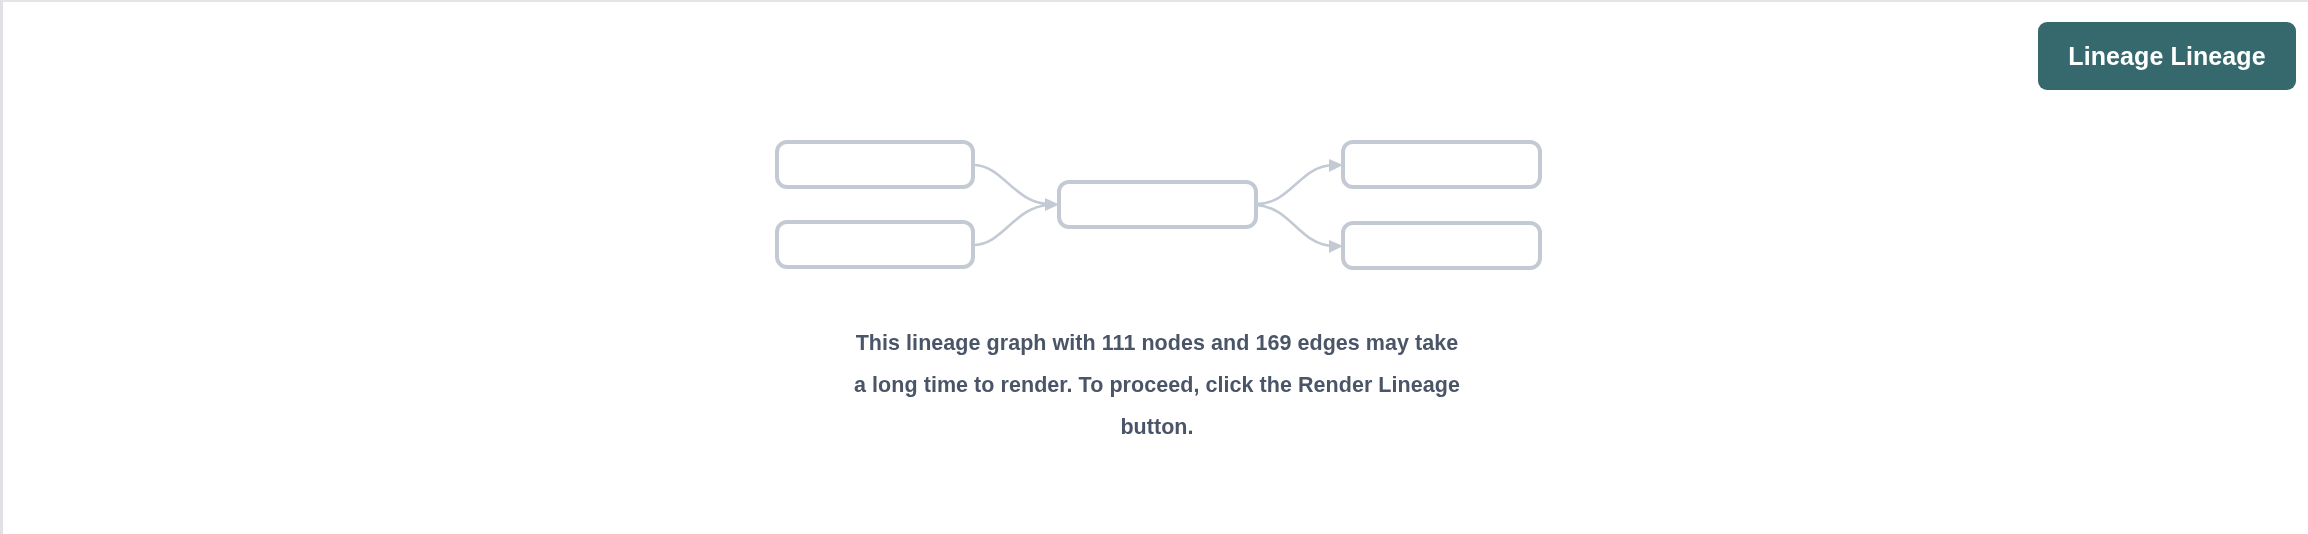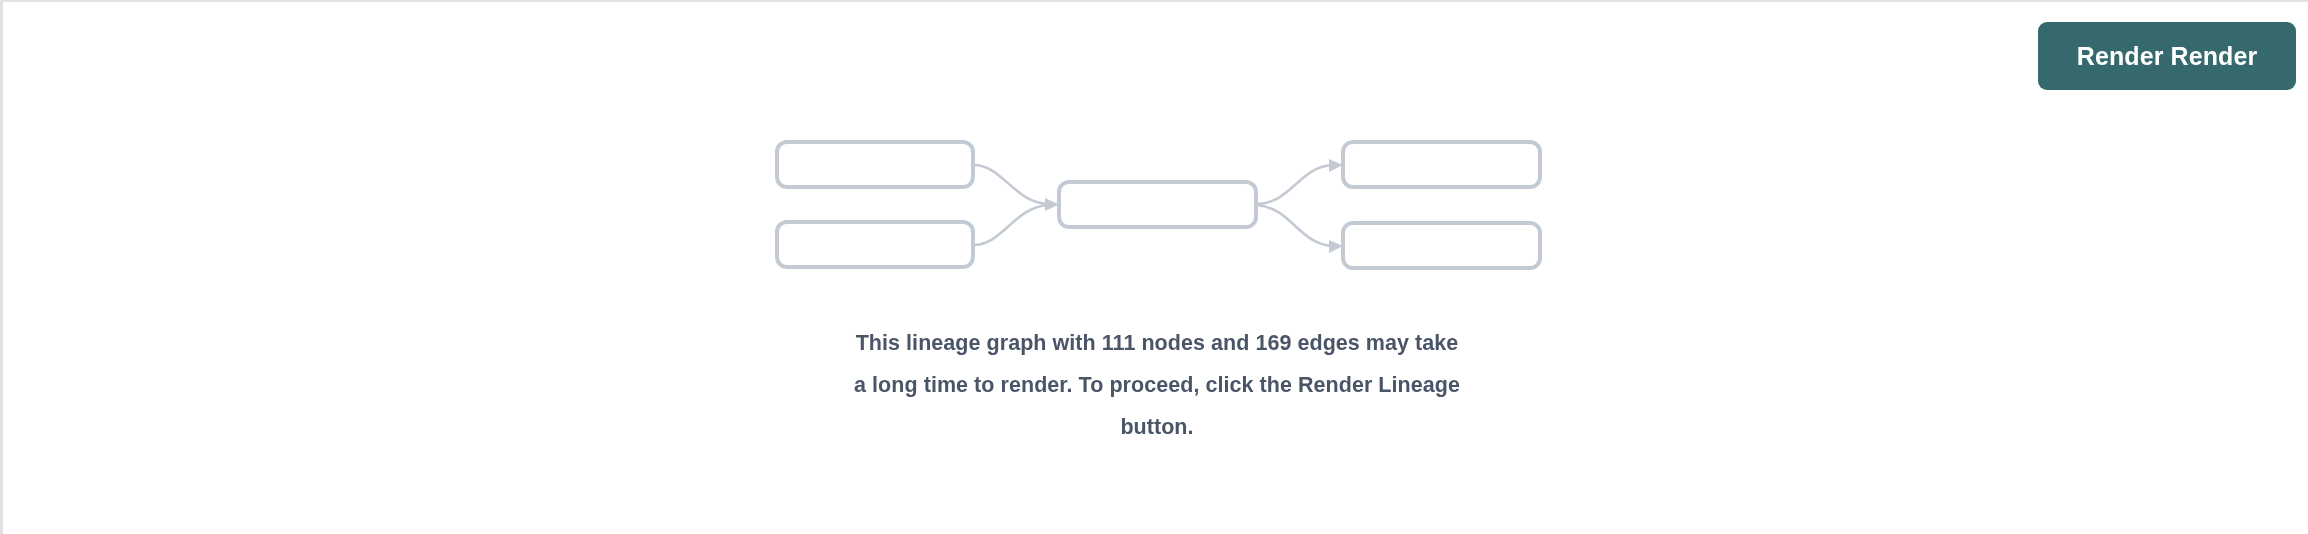--- a/index.html
+++ b/index.html
@@ -114,15 +114,15 @@
       <rect class="graph-node-rect" x="1340" y="221" width="197" height="45" rx="10" ry="10"></rect>
     </g>
   </svg>
 
   <div id="lineage-message">
     <span class="msg-line">This lineage graph with 111 nodes and 169 edges may take</span>
     <span class="msg-line">a long time to render. To proceed, click the Render Lineage</span>
     <span class="msg-line">button.</span>
   </div>
 
-  <button id="render-lineage-button">Render Render</button>
+  <button id="render-lineage-button">Lineage Lineage</button>
 
 </div>
 
 </body></html>

